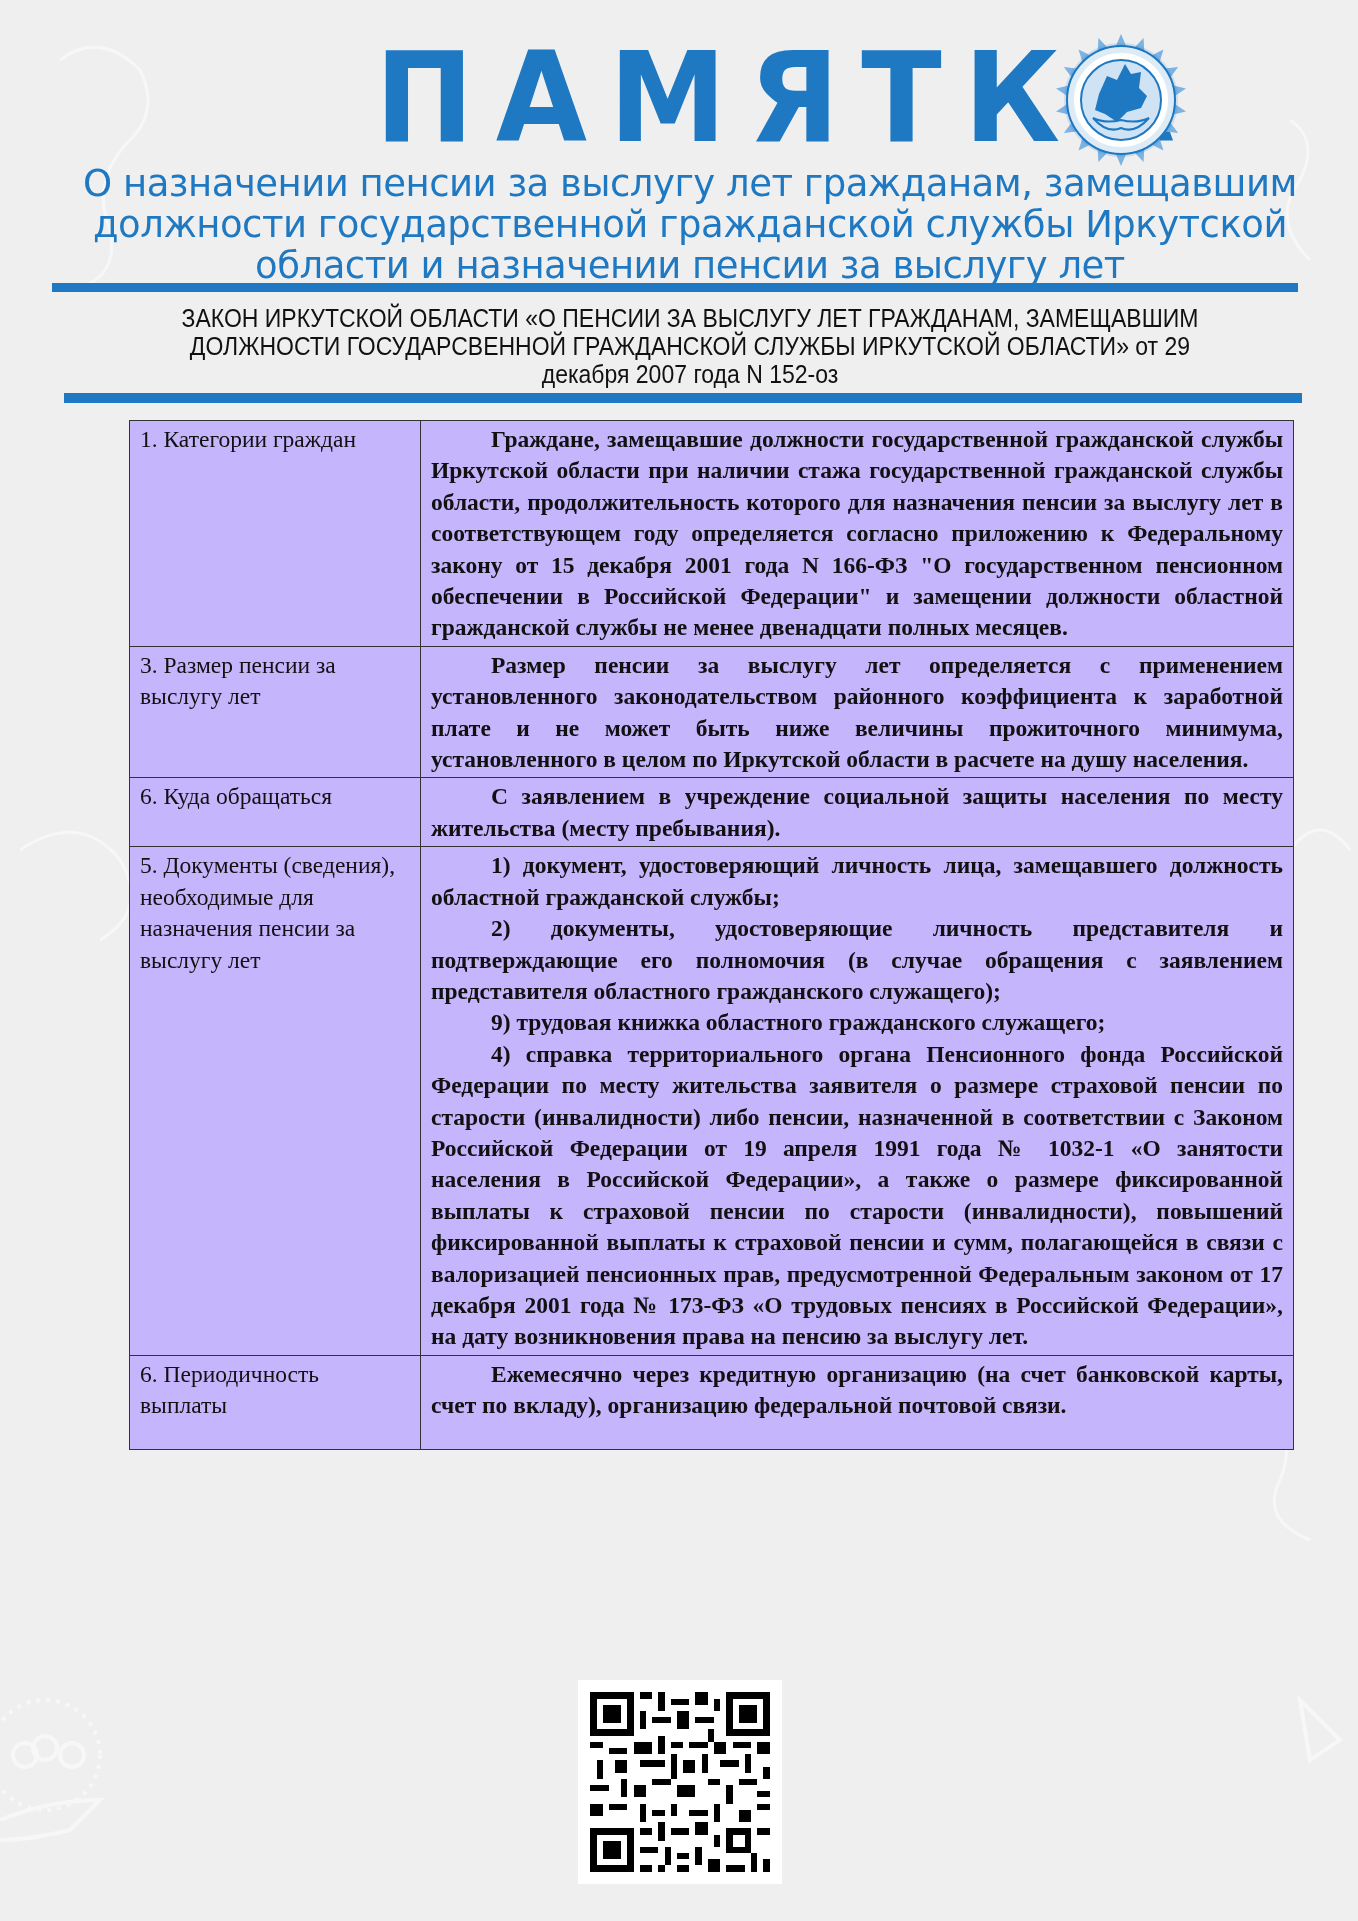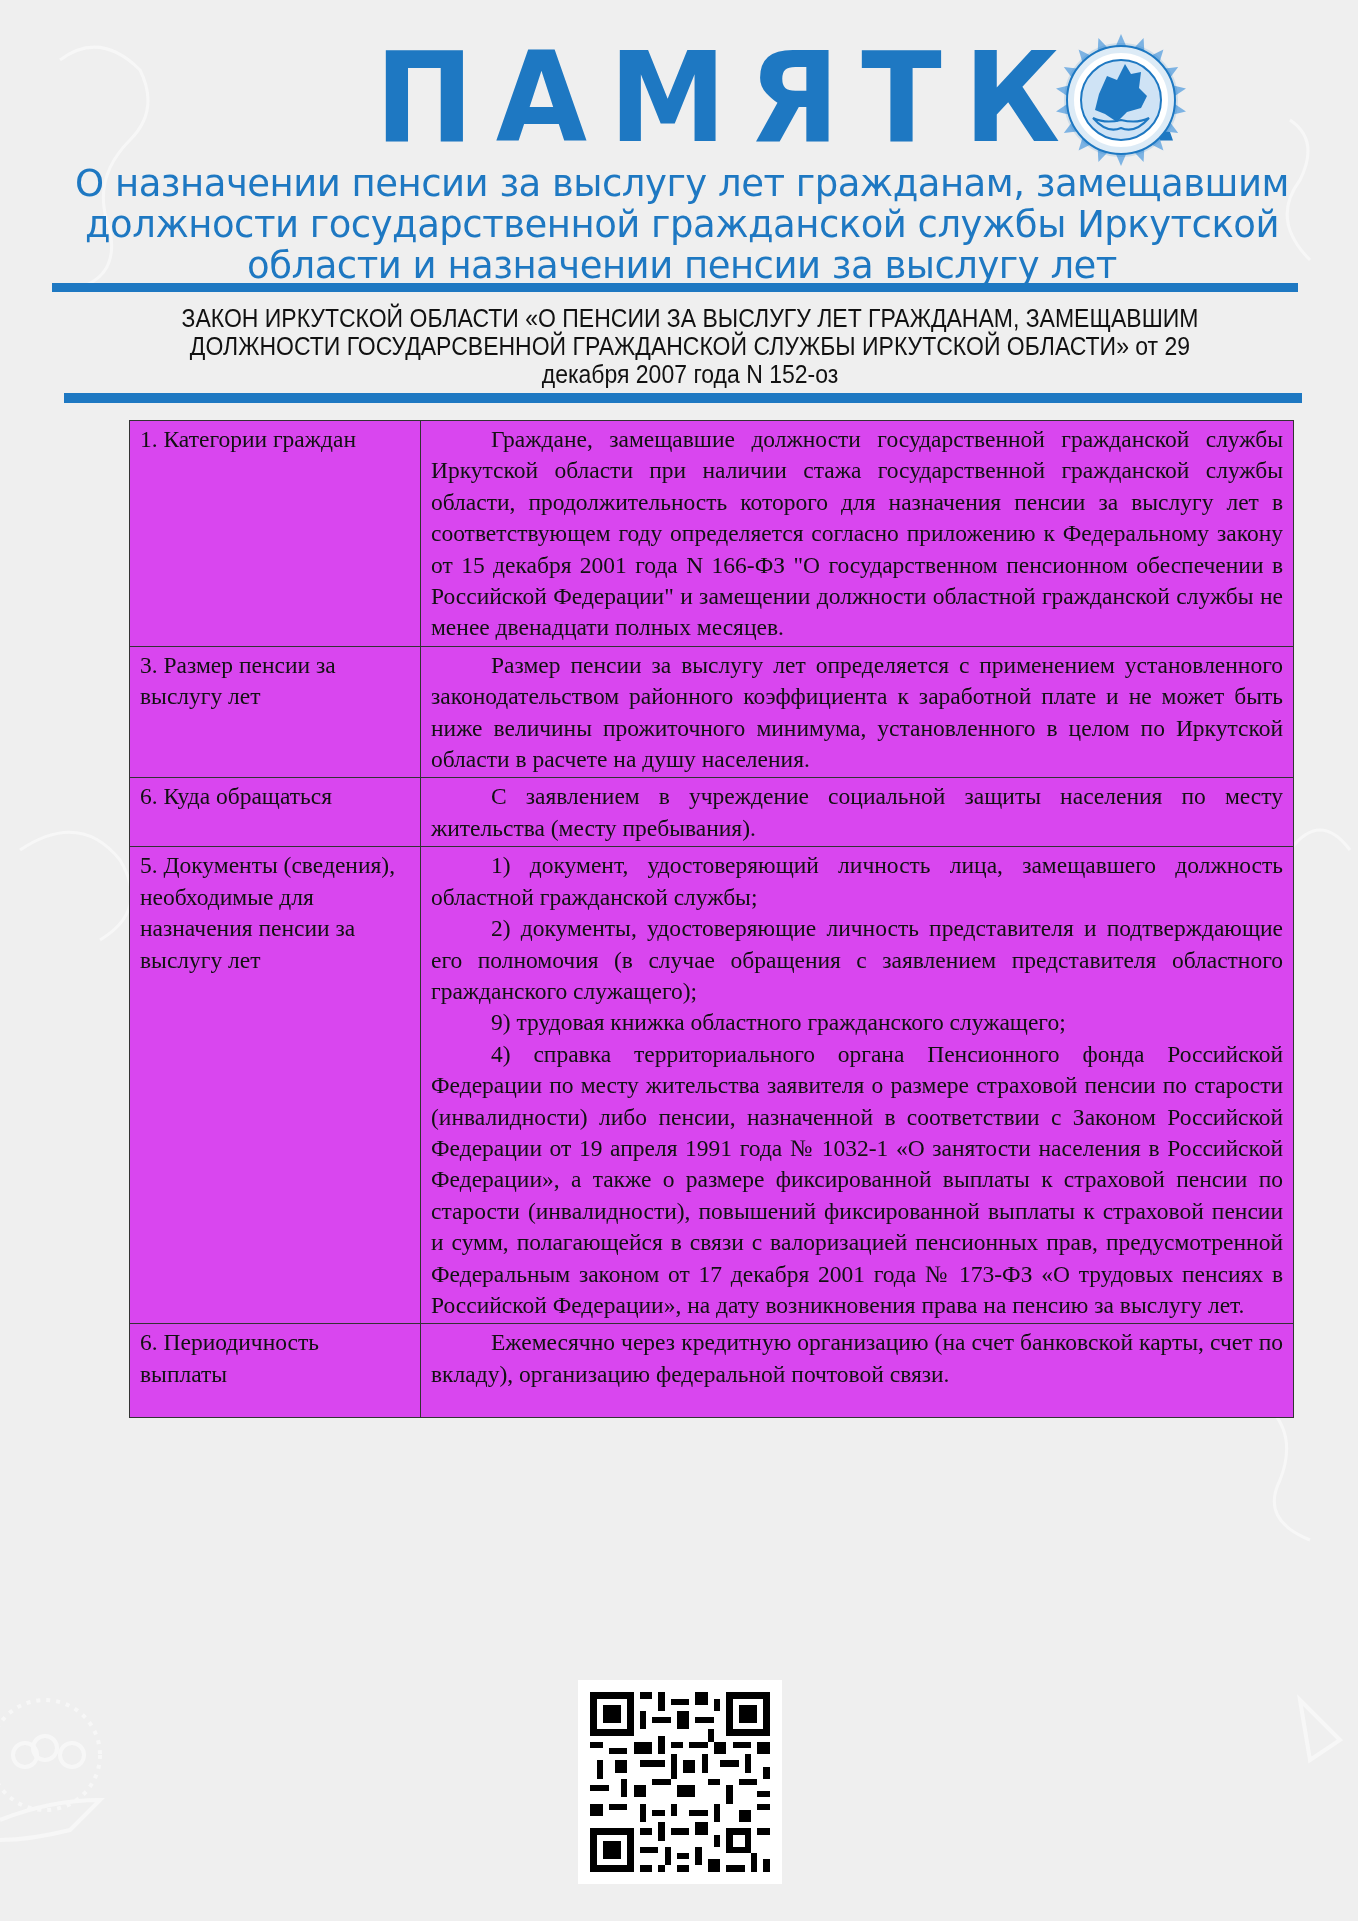--- a/index.html
+++ b/index.html
@@ -13,45 +13,45 @@
   .bg-deco { position: absolute; opacity: 0.5; }
   .title {
     position: absolute; left: 375px; top: 38px; width: 620px; height: 120px;
     font-family: "DejaVu Sans", sans-serif;
     font-weight: bold; font-size: 118px; letter-spacing: 22px;
     color: #1e78c2; line-height: 120px; text-align: left;
     transform: scaleX(1.0) scaleY(1.05);
   }
   .logo { position: absolute; left: 1053px; top: 32px; width: 136px; height: 136px; }
   .subtitle {
-    position: absolute; left: 32px; top: 163px; width: 1300px;
+    position: absolute; left: 40px; top: 163px; width: 1300px;
     font-family: "DejaVu Sans", sans-serif; font-size: 37px;
     color: #1e78c2; text-align: center; line-height: 41px;
     letter-spacing: -0.5px;
   }
   .rule1 { position: absolute; left: 52px; top: 283px; width: 1246px; height: 9px; background: #1e78c2; }
   .law {
     position: absolute; left: 70px; top: 304px; width: 1240px;
     font-family: "Liberation Sans", sans-serif; font-size: 25px;
     color: #111; text-align: center; line-height: 28px;
     transform: scaleX(0.92);
   }
   .rule2 { position: absolute; left: 64px; top: 393px; width: 1238px; height: 10px; background: #1e78c2; }
   table.info {
     position: absolute; left: 129px; top: 420px; width: 1165px;
-    border-collapse: collapse; background: #d946ef;
+    border-collapse: collapse; background: #c4b5fd;
     font-family: "Liberation Serif", serif; font-size: 23.5px; color: #111;
   }
   table.info td {
     border: 1.5px solid #333; vertical-align: top;
     padding: 3px 10px 2px 10px; line-height: 31.4px;
   }
   td.cat { width: 270px; text-align: left; padding-left: 12px; }
   td.desc { text-align: justify; padding-right: 12px; }
-  td.desc p { margin: 0; text-indent: 60px; text-align: justify; }
+  td.desc p { margin: 0; text-indent: 60px; text-align: justify; font-weight: bold; }
   tr.last td { height: 88px; }
   .qr { position: absolute; left: 578px; top: 1680px; width: 204px; height: 204px; background: #fff; }
 </style>
 </head>
 <body>
 
 <svg class="bg-deco" style="left:0;top:0" width="1358" height="1921" viewBox="0 0 1358 1921">
   <g fill="none" stroke="#ffffff" stroke-width="3">
     <path d="M60 60 q40 -30 80 10 q20 40 -10 70 q-40 40 -20 90 q10 50 -40 60"></path>
     <path d="M1290 120 q30 20 10 60 q-30 40 10 80"></path>

